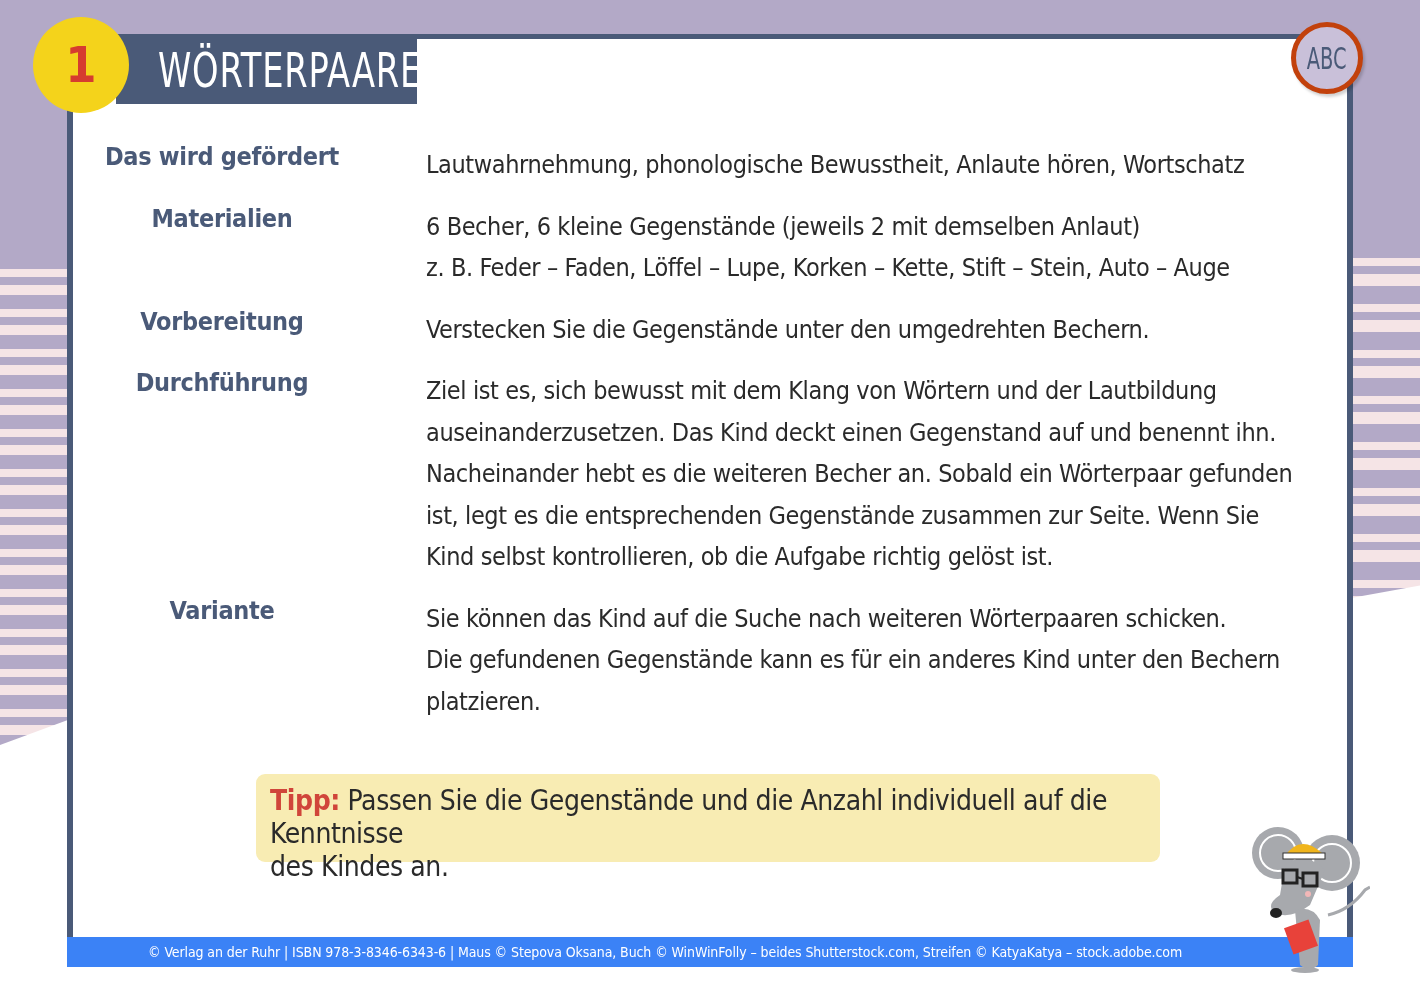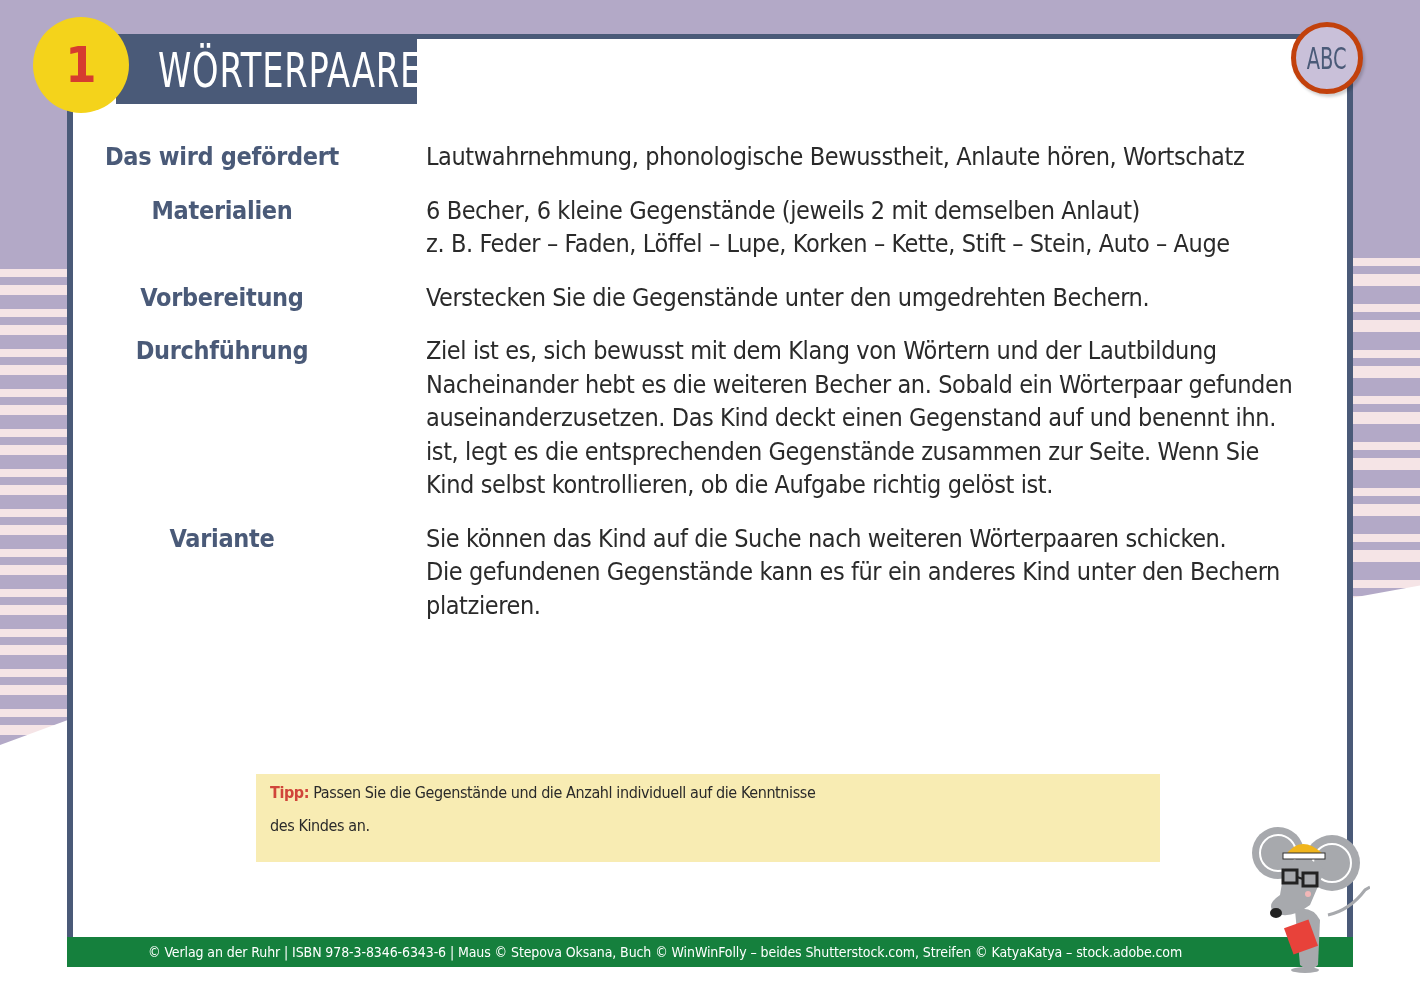--- a/index.html
+++ b/index.html
@@ -58,30 +58,30 @@
   .rows { position: absolute; left: 80px; top: 140px; width: 1220px; }
   .row { display: flex; margin-bottom: 20px; }
   .row-label {
     width: 284px; text-align: center; color: #4a5a78; font-weight: bold; font-size: 25px;
     line-height: 33px; flex: none; letter-spacing: -0.3px;
   }
   .row-value {
     margin-left: 62px; color: #2a2a2a; font-size: 25px; line-height: 33.5px; width: 870px;
     letter-spacing: -0.4px;
   }
-  .row-value div { white-space: nowrap; }
+  .row-value div { white-space: nowrap; margin-top: 8px; }
   .tip-box {
     position: absolute; left: 256px; top: 774px; width: 904px; height: 88px;
-    background: #f8ecb3; box-sizing: border-box; padding: 2px 14px;
-    font-size: 16px; line-height: 33px; color: #2a2a2a; letter-spacing: -0.4px;
+    background: #f8ecb3; box-sizing: border-box; padding: 10px 14px;
+    font-size: 28px; line-height: 33px; color: #2a2a2a; letter-spacing: -0.4px; border-radius: 9px;
   }
   .tip-label { color: #d0453a; font-weight: bold; }
   .footer {
     position: absolute; left: 67px; top: 937px; width: 1286px; height: 30px;
-    background: #15803d; color: #ffffff; font-size: 14px; line-height: 30px;
+    background: #3b82f6; color: #ffffff; font-size: 14px; line-height: 30px;
     text-align: left; box-sizing: border-box; padding-left: 81px; letter-spacing: -0.1px;
     white-space: nowrap;
   }
   .mouse { position: absolute; left: 1250px; top: 815px; width: 120px; height: 160px; }
 </style>
 </head>
 <body>
 
 <div class="bg-top"></div>
 <div class="bg-stripes-left"></div>
@@ -116,22 +116,22 @@
   <div class="row">
     <div class="row-label">Vorbereitung</div>
     <div class="row-value">
       <div>Verstecken Sie die Gegenstände unter den umgedrehten Bechern.</div>
     </div>
   </div>
   <div class="row">
     <div class="row-label">Durchführung</div>
     <div class="row-value">
       <div>Ziel ist es, sich bewusst mit dem Klang von Wörtern und der Lautbildung</div>
+      <div>auseinanderzusetzen. Das Kind deckt einen Gegenstand auf und benennt ihn.</div>
       <div>Nacheinander hebt es die weiteren Becher an. Sobald ein Wörterpaar gefunden</div>
-      <div>auseinanderzusetzen. Das Kind deckt einen Gegenstand auf und benennt ihn.</div>
       <div>ist, legt es die entsprechenden Gegenstände zusammen zur Seite. Wenn Sie</div>
       <div>Kind selbst kontrollieren, ob die Aufgabe richtig gelöst ist.</div>
     </div>
   </div>
   <div class="row">
     <div class="row-label">Variante</div>
     <div class="row-value">
       <div>Sie können das Kind auf die Suche nach weiteren Wörterpaaren schicken.</div>
       <div>Die gefundenen Gegenstände kann es für ein anderes Kind unter den Bechern</div>
       <div>platzieren.</div>

